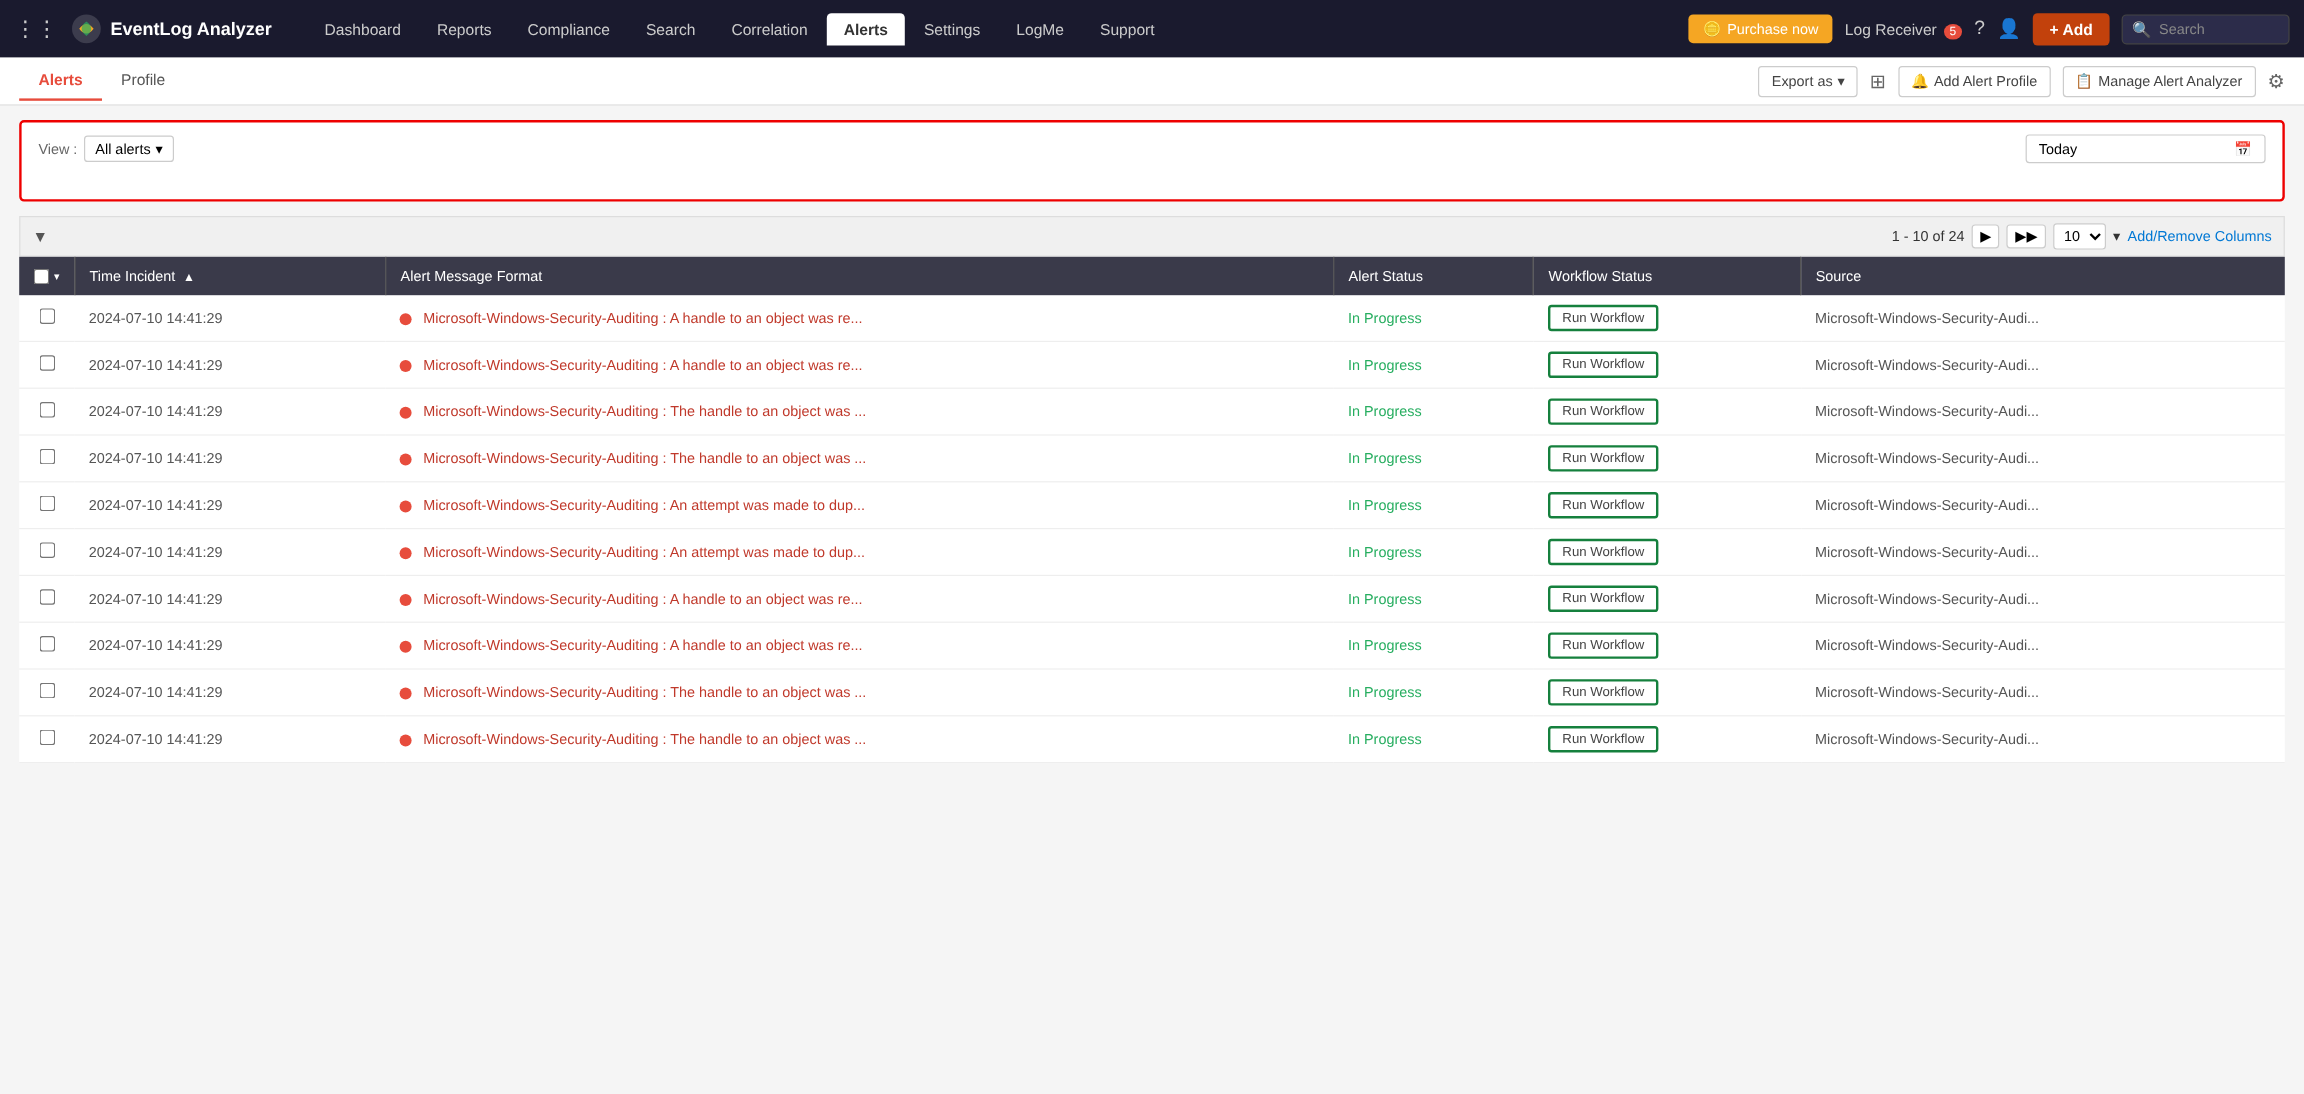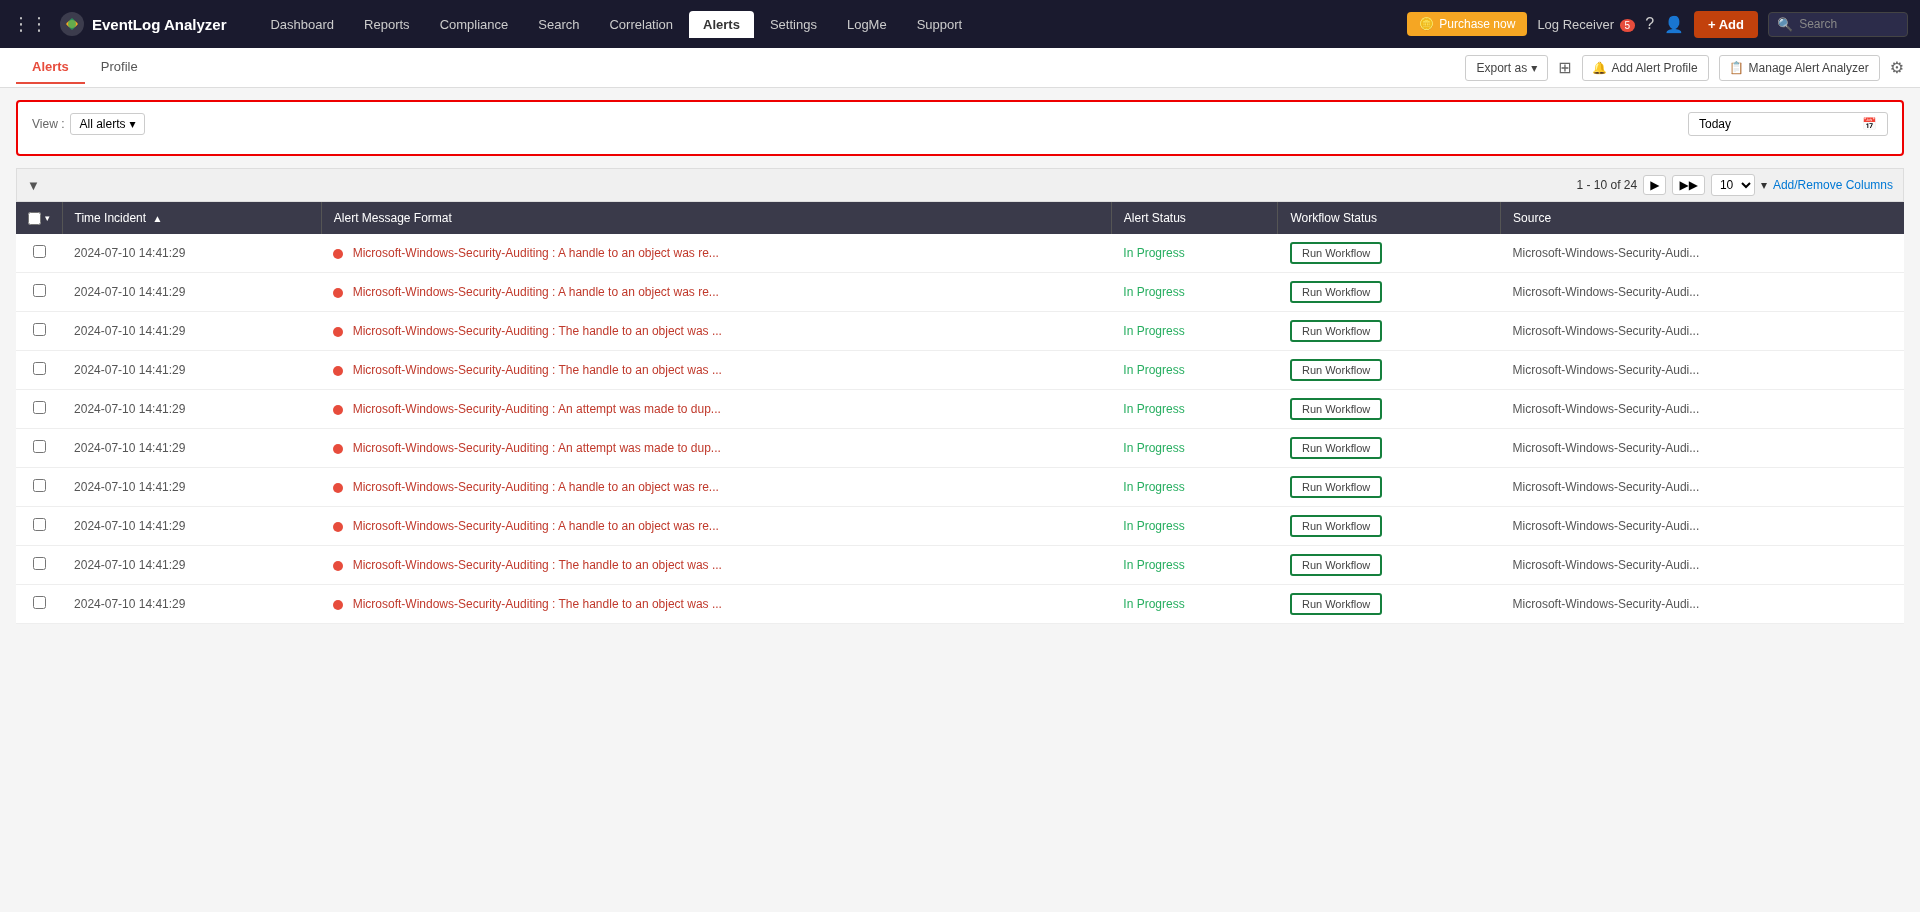--- a/index.html
+++ b/index.html
@@ -176,21 +176,21 @@
       margin: 12px 16px;
       border: 2px solid #e00; 
       border-radius: 4px;
       background: #fff;
       padding: 10px 14px;
     }
     .filter-row-1 {
       display: flex;
       align-items: center;
       justify-content: space-between;
-      margin-bottom: 8px;
+      margin-bottom: 20px;
     }
     .view-label {
       font-size: 12px;
       color: #666;
       margin-right: 6px;
     }
     .view-select {
       background: #fff;
       border: 1px solid #ccc;
       border-radius: 3px;

